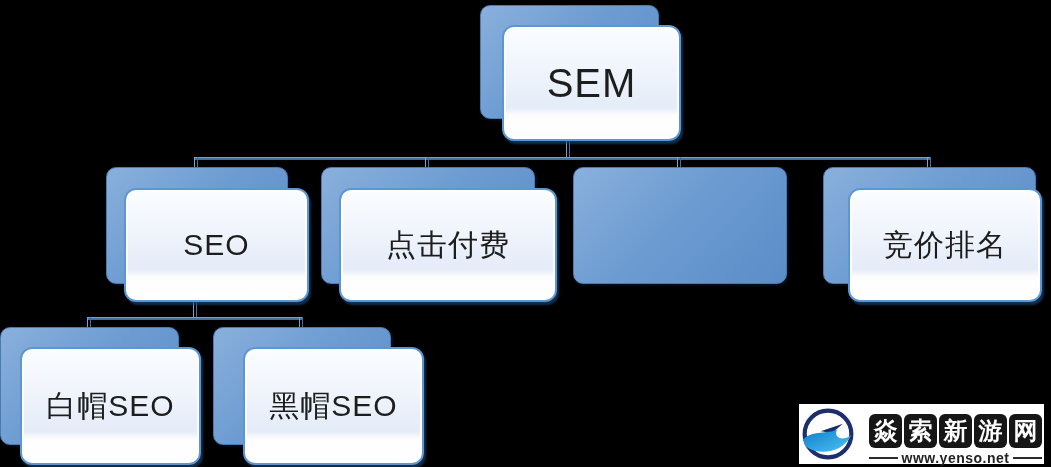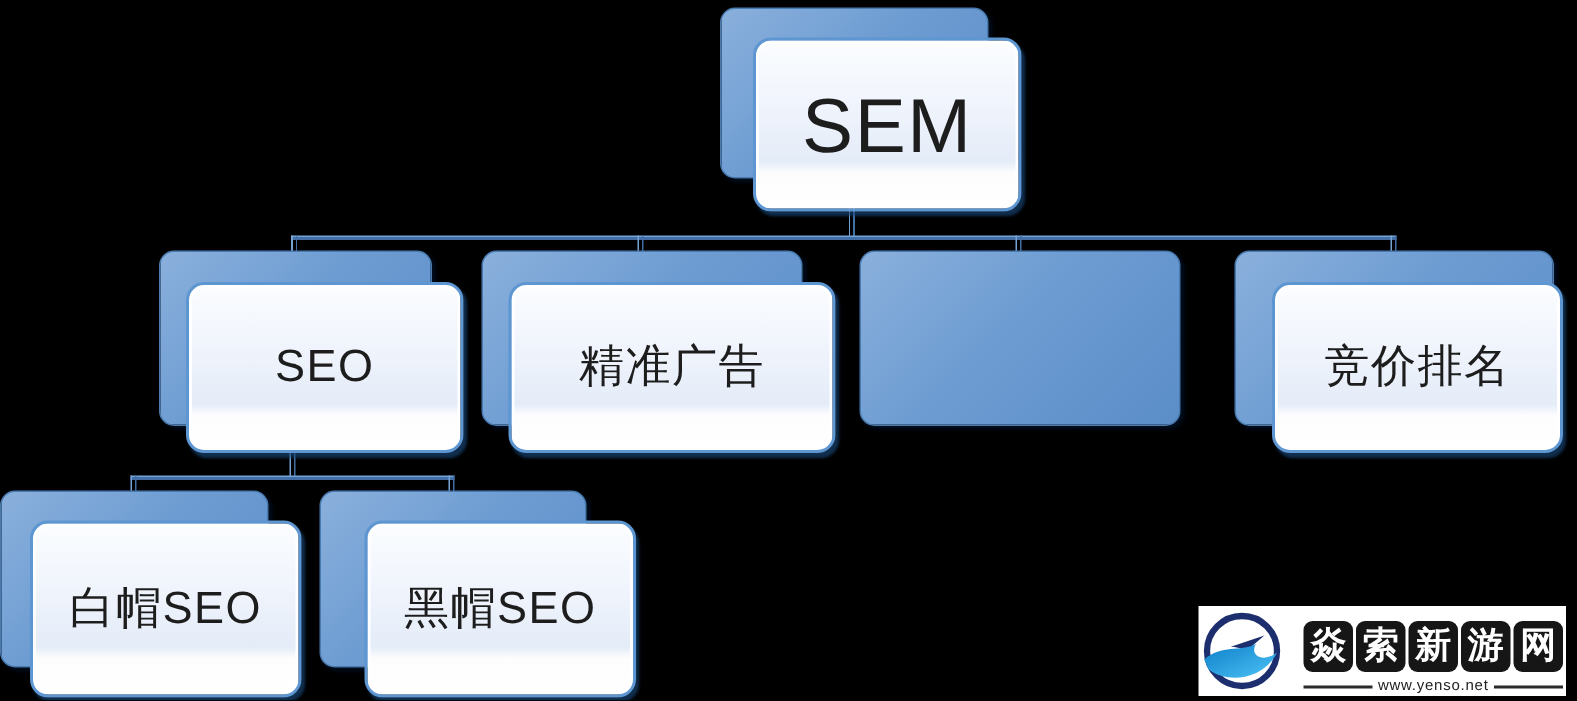--- a/index.html
+++ b/index.html
@@ -35,21 +35,21 @@
     box-shadow:inset 0 0 0 2px #ffffff,2px 3px 2px rgba(25,70,120,0.65);
     display:flex;align-items:center;justify-content:center;
     color:#1d1d1d;
     font-size:30px;
     line-height:1;
     letter-spacing:1px;
     white-space:nowrap;
   }
   
   #sem-back{left:480px;top:5px;width:177px;height:112px;}
-  #sem-front{left:502px;top:25px;width:175px;height:112px;font-size:51px;}
+  #sem-front{left:502px;top:25px;width:175px;height:112px;font-size:40px;}
   #seo-back{left:106px;top:167px;width:180px;height:115px;}
   #seo-front{left:124px;top:188px;width:181px;height:110px;}
   #ppc-back{left:321px;top:167px;width:212px;height:115px;}
   #ppc-front{left:339px;top:188px;width:214px;height:110px;}
   #bid-back{left:573px;top:167px;width:212px;height:115px;}
   #bid-front{left:587px;top:188px;width:211px;height:110px;}
   #ads-back{left:823px;top:167px;width:211px;height:115px;}
   #ads-front{left:848px;top:188px;width:190px;height:110px;}
   #white-back{left:0px;top:327px;width:177px;height:116px;}
   #white-front{left:20px;top:347px;width:177px;height:114px;}
@@ -83,21 +83,21 @@
     color:#ffffff;
     display:flex;align-items:center;justify-content:center;
     font-size:24px;font-weight:bold;line-height:1;
   }
   #wm-url-row{
     position:absolute;left:70px;top:48px;width:173px;height:12px;
     display:flex;align-items:center;gap:4px;
   }
   .wm-dash{flex:1;height:2px;background:#2b2b2b;}
   #wm-url{
-    color:#222;font-size:10px;font-weight:normal;letter-spacing:0.5px;
+    color:#222;font-size:14px;font-weight:bold;letter-spacing:0.5px;
     line-height:1;white-space:nowrap;
   }
 </style>
 </head>
 <body>
 
 <div id="canvas">
 
   <div class="v-line" id="sem-v"></div>
   <div class="h-line" id="row2-h"></div>
@@ -115,21 +115,21 @@
     <span>SEM</span>
   </div>
 
   <div class="back-box" id="seo-back"></div>
   <div class="front-box" id="seo-front">
     <span>SEO</span>
   </div>
 
   <div class="back-box" id="ppc-back"></div>
   <div class="front-box" id="ppc-front">
-    <span>精准广告</span>
+    <span>点击付费</span>
   </div>
 
   <div class="back-box" id="bid-back"></div>
 
   <div class="back-box" id="ads-back"></div>
   <div class="front-box" id="ads-front">
     <span>竞价排名</span>
   </div>
 
   <div class="back-box" id="white-back"></div>

